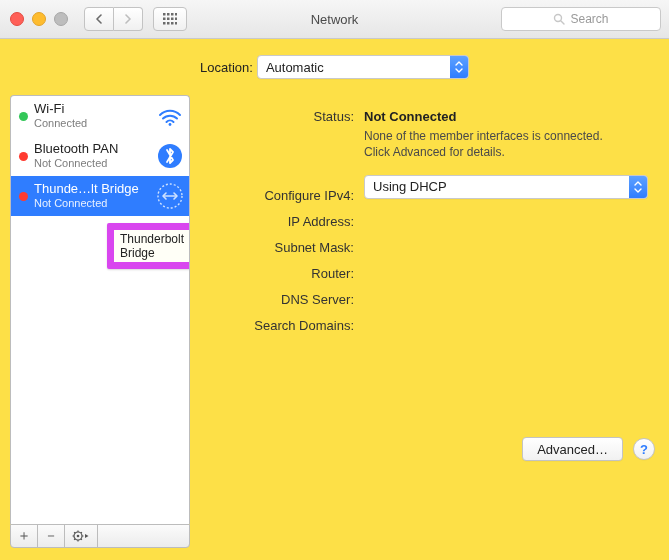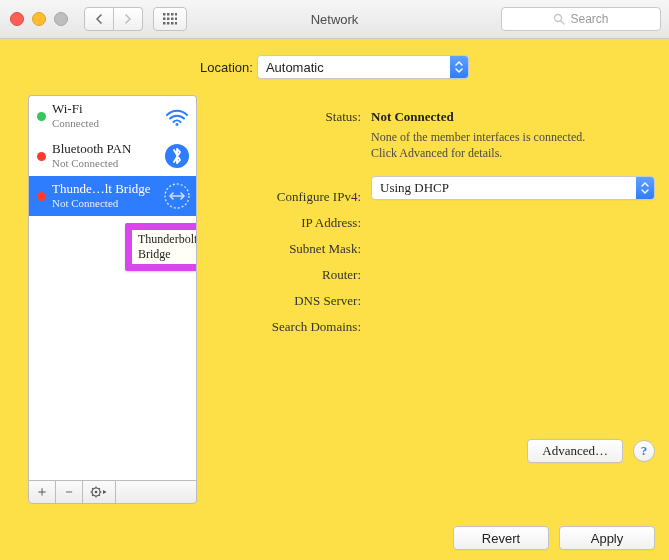--- a/index.html
+++ b/index.html
@@ -129,23 +129,22 @@
     flex-direction: column;
     align-items: center;
     justify-content: center;
     gap: 0;
   }
 
   
   .content {
     flex: 1;
     display: flex;
-    padding: 0 14px 12px 28px;
+    padding: 0 14px 12px 10px;
     gap: 6px;
-    font-family: Liberation Serif, serif;
   }
   .sidebar-wrap {
     width: 180px;
     display: flex;
     flex-direction: column;
   }
   .sidebar {
     flex: 1;
     background: #fff;
     border: 1px solid #bcbcbc;
@@ -472,17 +471,13 @@
         <div class="empty-cell"></div>
       </div>
 
       <div class="advanced-row">
         <div class="btn">Advanced…</div>
         <div class="btn help-btn">?</div>
       </div>
     </div>
   </div>
 
-  <div class="bottom-bar">
-    <div class="btn" style="width:66px">Revert</div>
-    <div class="btn" style="width:66px">Apply</div>
-  </div>
 </div>
 
 </body></html>

